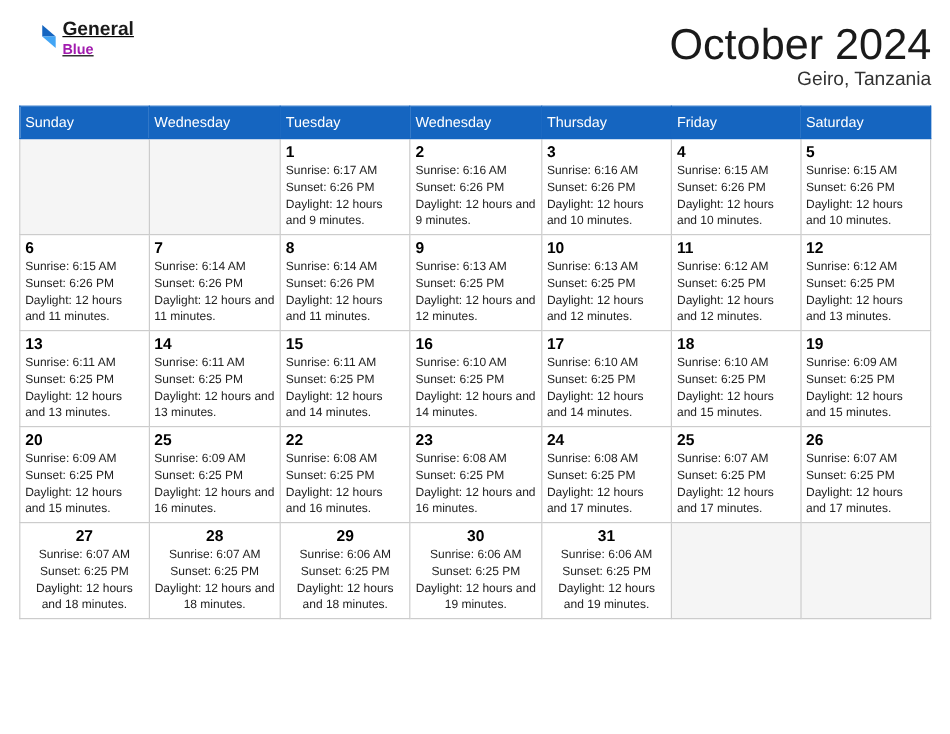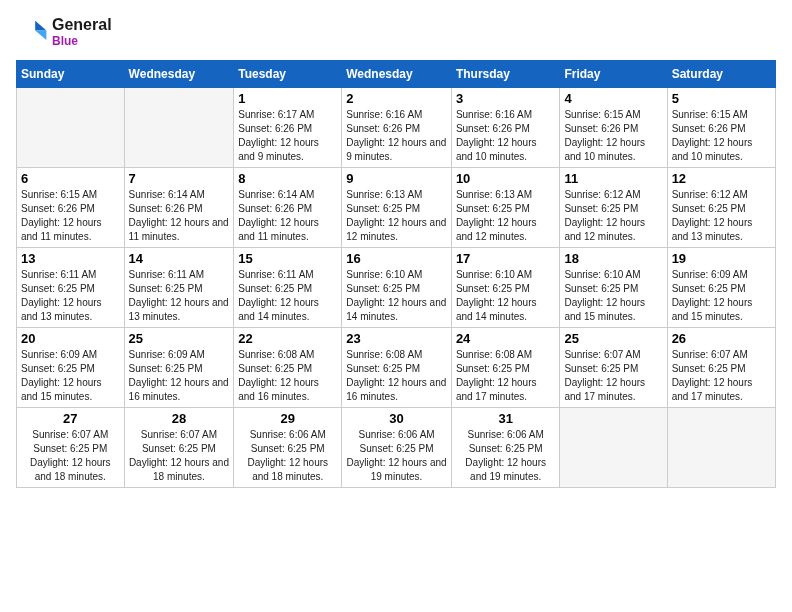--- a/index.html
+++ b/index.html
@@ -13,20 +13,21 @@
     .header {
       display: flex;
       justify-content: space-between;
       align-items: flex-start;
       margin-bottom: 12px;
     }
     .logo {
       display: flex;
       align-items: flex-end;
       gap: 4px;
+      text-decoration: underline;
     }
     .logo-icon {
       width: 32px;
       height: 32px;
     }
     .month-info {
       text-align: right;
     }
     .month-title {
       font-size: 36px;
@@ -41,21 +42,21 @@
       width: 100%;
       border-collapse: collapse;
       font-size: 11px;
     }
     th {
       background-color: #1565c0;
       color: #fff;
       padding: 6px 4px;
       text-align: left;
       font-size: 12px;
-      font-weight: bold;
+      font-weight: normal;
       border: 1px solid #1565c0;
     }
     td {
       border: 1px solid #ccc;
       padding: 3px 4px;
       vertical-align: top;
       width: 113px;
       min-height: 80px;
       background: #fff;
     }
@@ -85,20 +86,24 @@
   <div class="logo">
     <svg class="logo-icon" viewBox="0 0 40 40">
       <polygon points="24,6 38,18 24,18" fill="#1565c0"></polygon>
       <polygon points="24,18 38,18 38,30" fill="#42a5f5"></polygon>
     </svg>
     <div>
       <div style="font-size:16px;font-weight:bold;color:#1a1a1a;">General</div>
       <div style="font-size:12px;font-weight:bold;color:#a21caf;">Blue</div>
     </div>
   </div>
+  <div class="month-info">
+    <div class="month-title">October 2024</div>
+    <div class="location">Geiro, Tanzania</div>
+  </div>
 </div>
 
 <table>
   <thead>
     <tr>
     <th>Sunday</th>
         <th>Wednesday</th>
         <th>Tuesday</th>
         <th>Wednesday</th>
         <th>Thursday</th>

